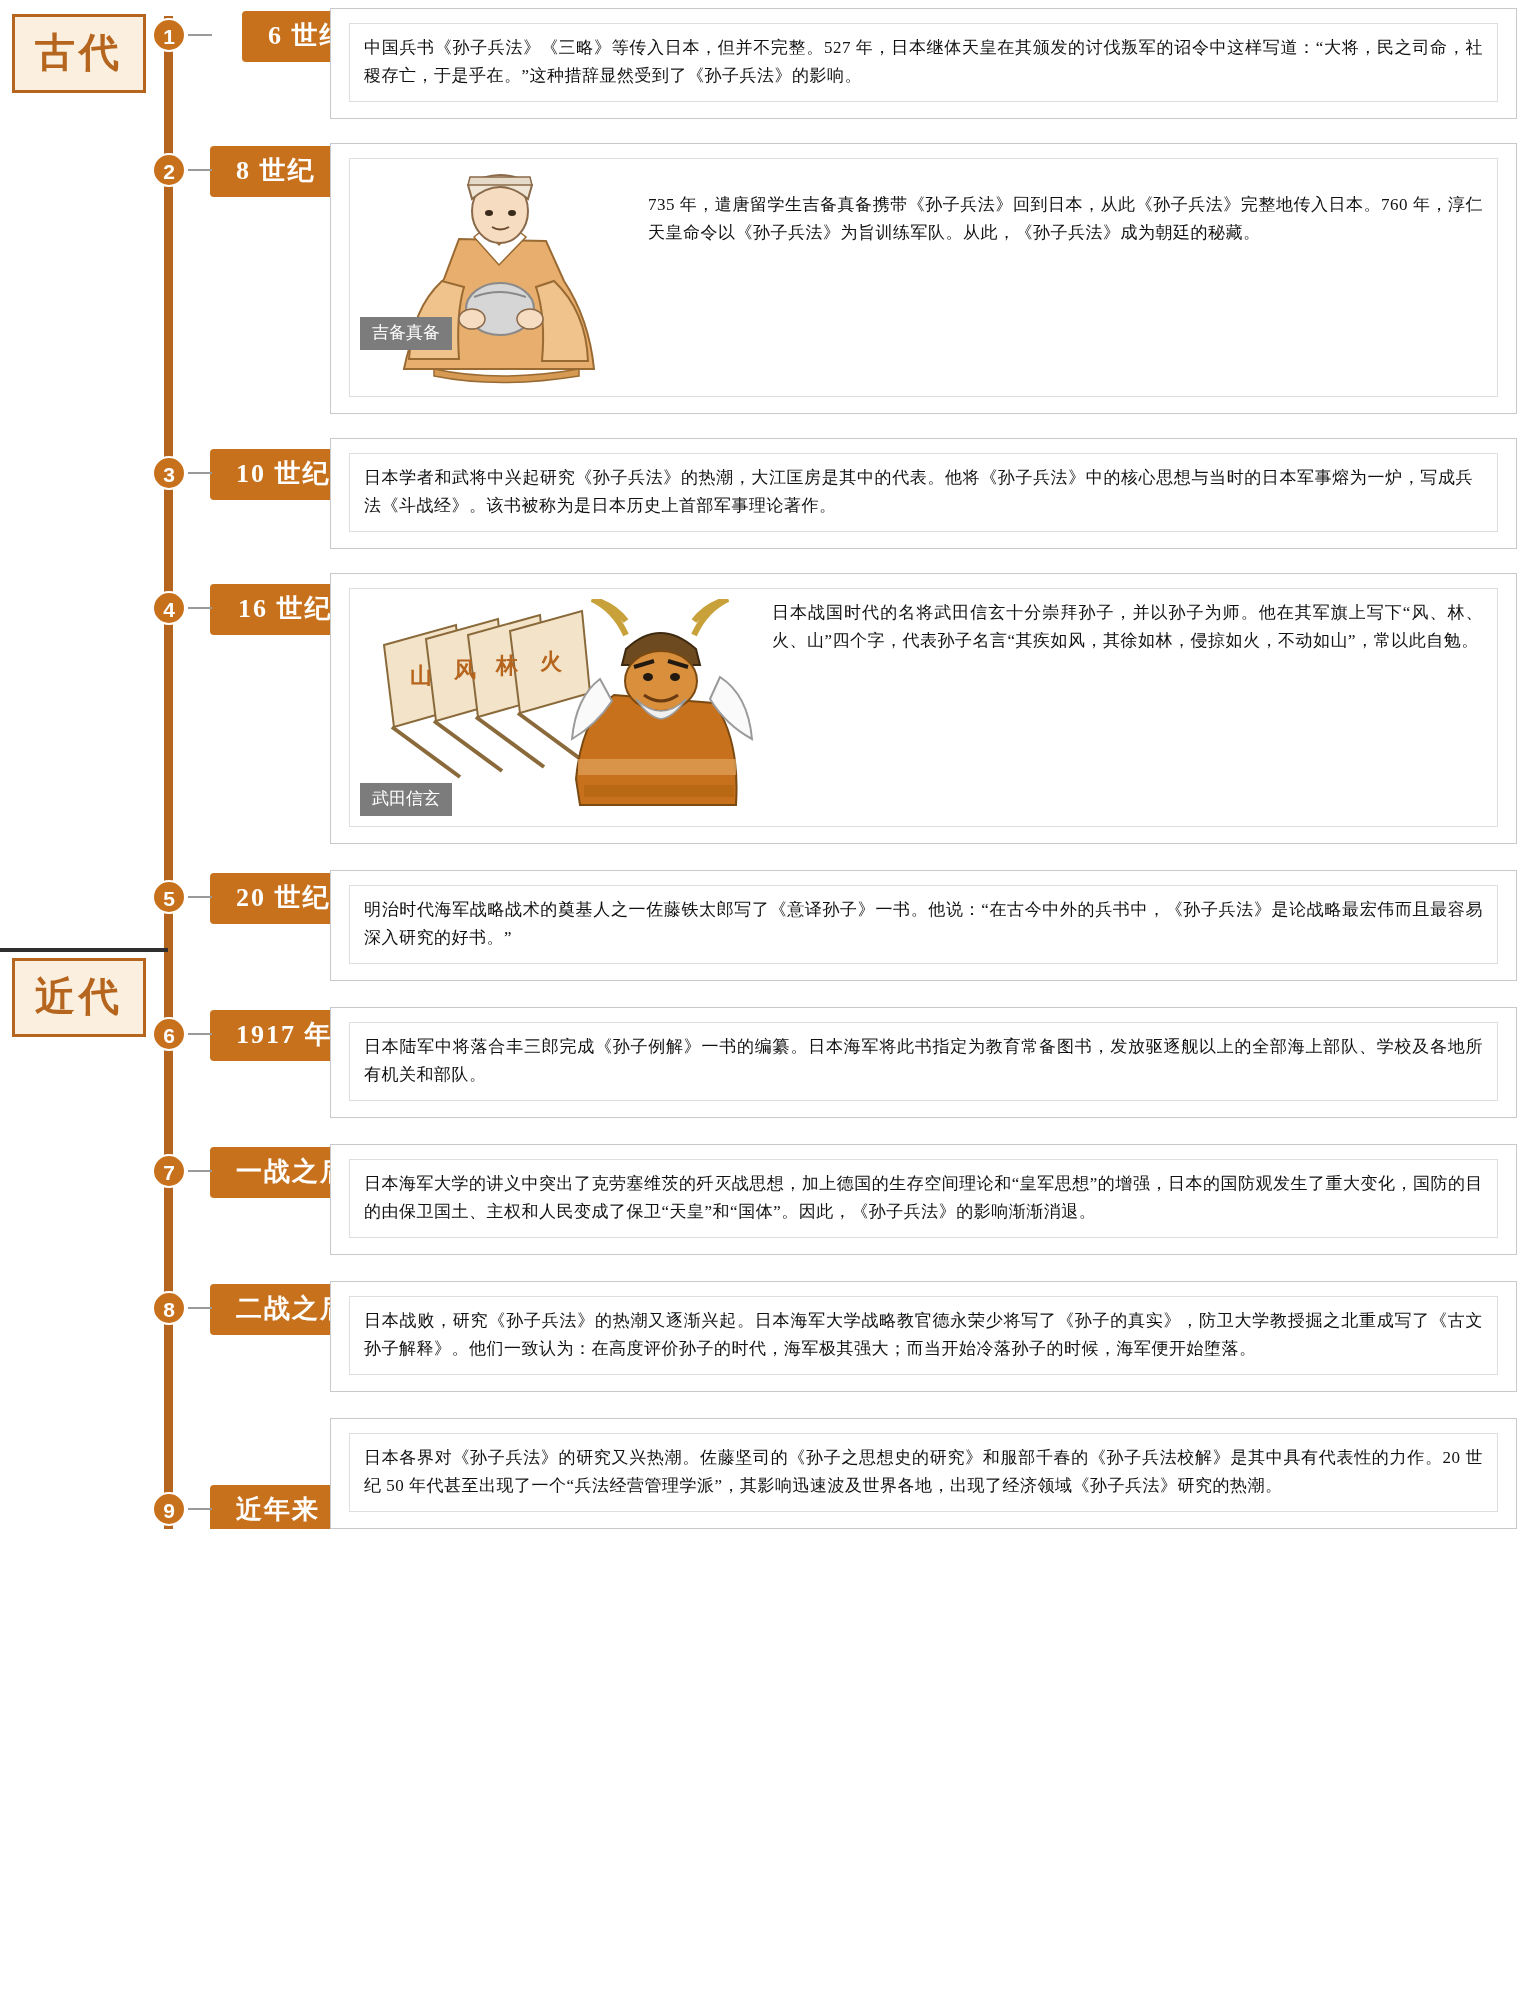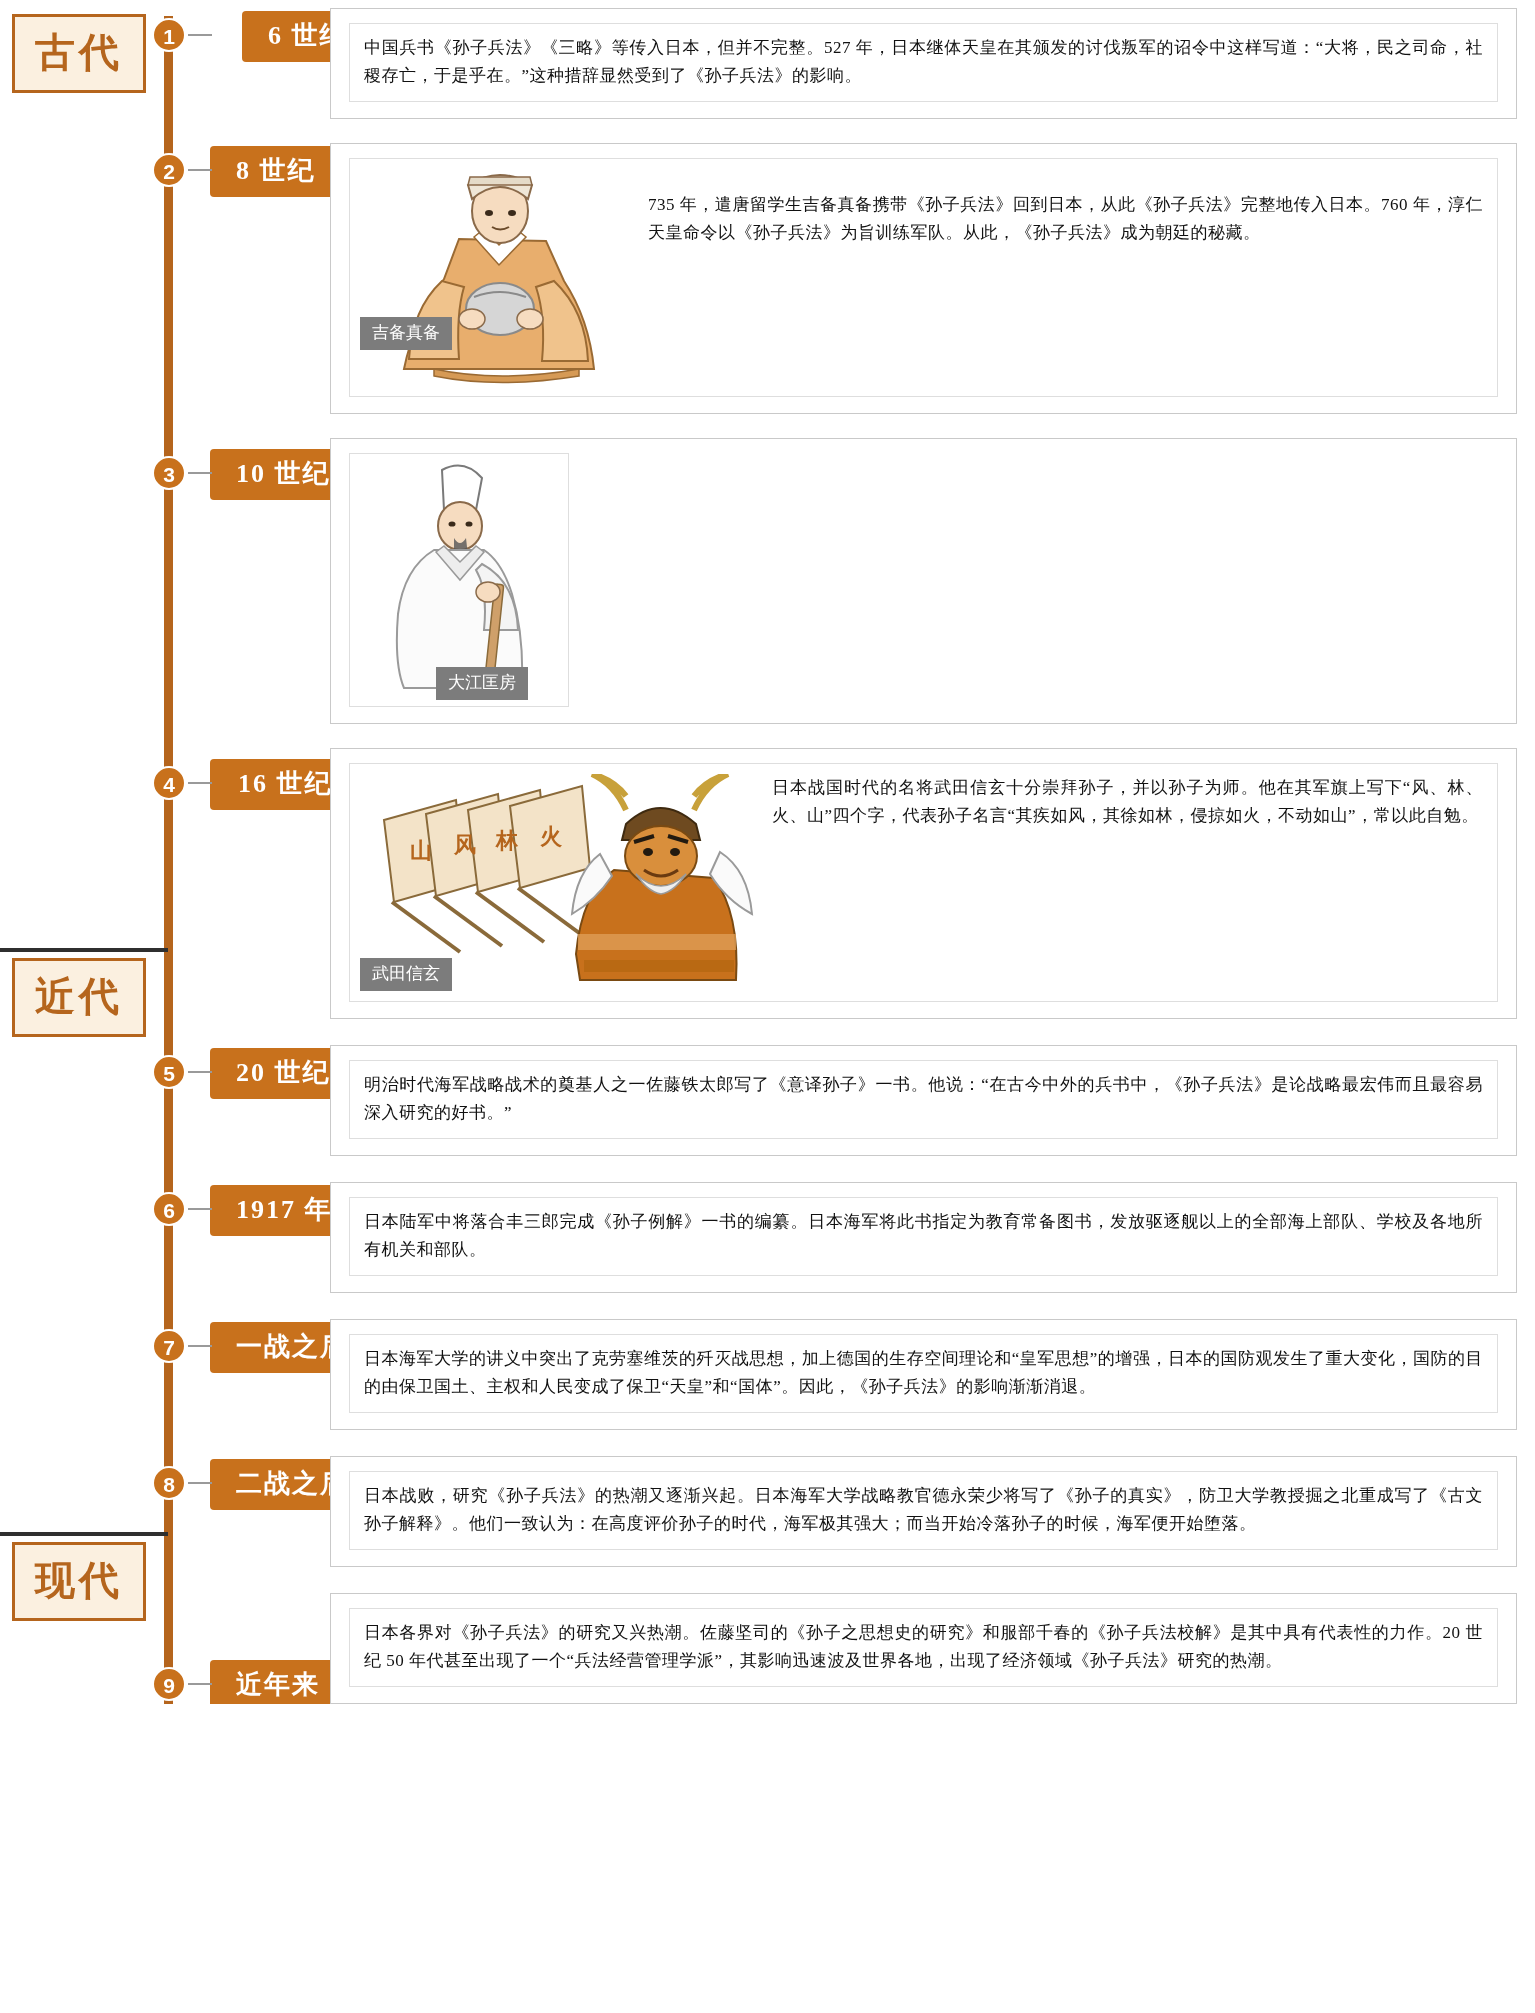--- a/index.html
+++ b/index.html
@@ -197,40 +197,22 @@
 
   <div class="row" style="margin-top:24px;">
     <div class="marker-col">
       <div class="num-circle" style="left:152px;top:18px;">3</div>
       <div class="era-label" style="left:210px;top:11px;">10 世纪</div>
       <div class="connector" style="left:188px;top:34px;width:24px;"></div>
       <div class="connector" style="left:468px;top:34px;width:32px;"></div>
     </div>
     <div class="card fig-card">
       <div class="inner" style="display:flex;align-items:flex-start;">
-        <div class="fig" style="width:190px;height:230px;flex:0 0 190px;">
-          <svg width="190" height="230" viewBox="0 0 190 230">
-
-            <path d="M78 6 Q100 -6 118 14 L112 46 L80 46 Z" fill="#ffffff" stroke="#7a7a7a" stroke-width="2"></path>
-
-            <ellipse cx="96" cy="62" rx="22" ry="24" fill="#f6dcc0" stroke="#8a6a4a" stroke-width="2"></ellipse>
-            <ellipse cx="88" cy="60" rx="3.5" ry="2.6" fill="#3a2a1a"></ellipse>
-            <ellipse cx="105" cy="60" rx="3.5" ry="2.6" fill="#3a2a1a"></ellipse>
-            <path d="M90 74 Q96 84 102 74 L104 92 Q96 98 90 92 Z" fill="#555" opacity="0.8"></path>
-
-            <path d="M70 86 Q40 104 34 150 Q30 200 40 224 L158 224 Q160 170 148 130 Q138 98 120 86 Z" fill="#fbfbfb" stroke="#9a9a9a" stroke-width="2"></path>
-            <path d="M72 88 L96 116 L120 88 L112 82 L96 98 L80 82 Z" fill="#ededed" stroke="#9a9a9a" stroke-width="1.5"></path>
-
-            <path d="M118 100 Q152 118 154 166 L120 166 Q124 126 112 106 Z" fill="#f4f4f4" stroke="#9a9a9a" stroke-width="2"></path>
-
-            <rect x="126" y="120" width="9" height="92" rx="3" fill="#cfa06a" stroke="#8a6a3a" stroke-width="1.5" transform="rotate(6 130 166)"></rect>
-
-            <ellipse cx="124" cy="128" rx="12" ry="10" fill="#f6dcc0" stroke="#8a6a4a" stroke-width="1.5"></ellipse>
-          </svg>
-          <div class="fig-name" style="right:26px;bottom:-6px;">大江匡房</div>
+        <div class="text-with-fig" style="padding-right:10px;">
+          <p>日本学者和武将中兴起研究《孙子兵法》的热潮，大江匡房是其中的代表。他将《孙子兵法》中的核心思想与当时的日本军事熔为一炉，写成兵法《斗战经》。该书被称为是日本历史上首部军事理论著作。</p>
         </div>
       </div>
     </div>
   </div>
 
   <div class="row" style="margin-top:24px;">
     <div class="marker-col">
       <div class="num-circle" style="left:152px;top:18px;">4</div>
       <div class="era-label" style="left:210px;top:11px;padding-left:28px;">16 世纪</div>
       <div class="connector" style="left:188px;top:34px;width:24px;"></div>

